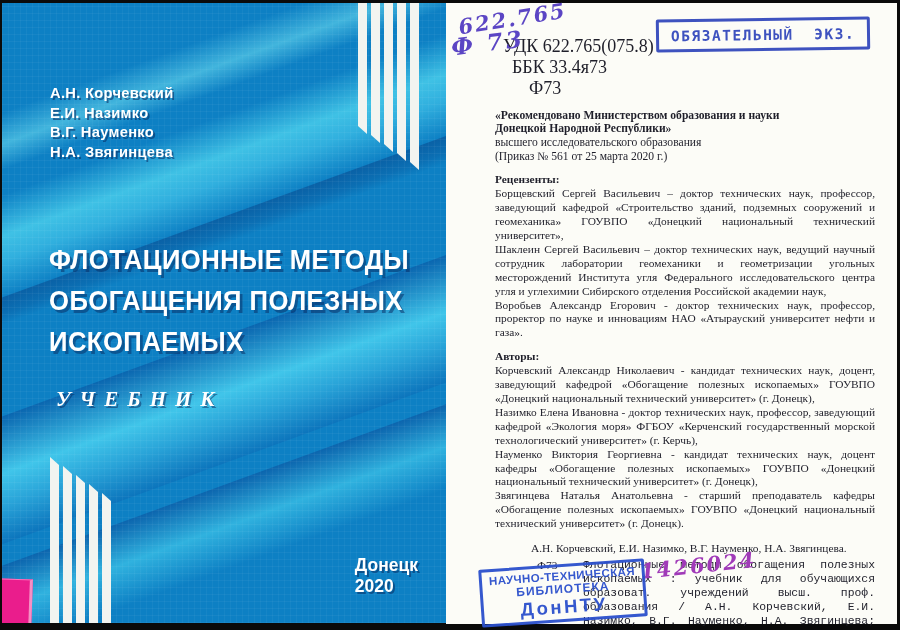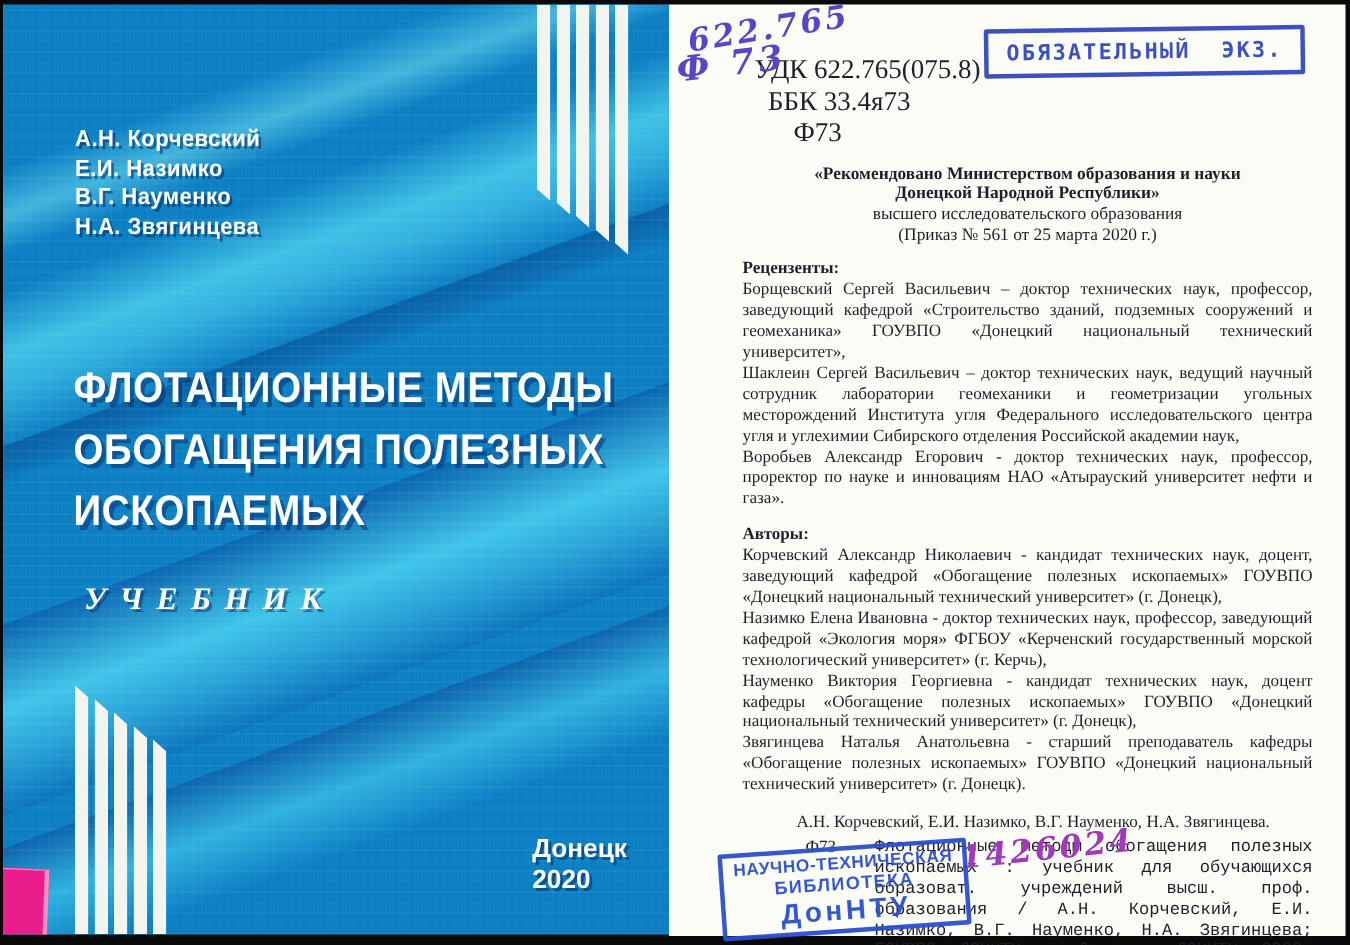--- a/index.html
+++ b/index.html
@@ -50,21 +50,21 @@
 
   
   .page{position:absolute;left:446px;top:3px;width:451px;height:621px;
         background:#fcfcf7;color:#1f1f2a;}
   .page-flow{position:absolute;left:49px;top:0;width:380px;font-size:11.4px;line-height:1.22;}
 
   .class-block{margin-top:33px;margin-left:8px;font-size:18px;line-height:1.18;}
   .class-block .bbk{margin-left:9px;}
   .class-block .code{margin-left:26px;}
 
-  .rec-block{margin-top:9px;text-align:center;font-size:11.6px;line-height:1.18;}
+  .rec-block{margin-top:9px;font-size:11.6px;line-height:1.18;}
   .rec-block .bold{font-weight:bold;}
 
   .sec-heading{font-weight:bold;margin-top:10px;}
   .plist p{margin:0;text-align:justify;}
   .byline{margin-top:11px;margin-left:36px;}
   .catalog{display:flex;margin-left:42px;margin-top:3px;}
   .catalog .ccode{width:46px;flex:none;}
   .catalog .centry{flex:1;text-align:justify;font-family:Liberation Mono, monospace;}
   .annot p{margin:0;text-indent:25px;text-align:justify;}
   .annot p:first-child{margin-top:9px;}

